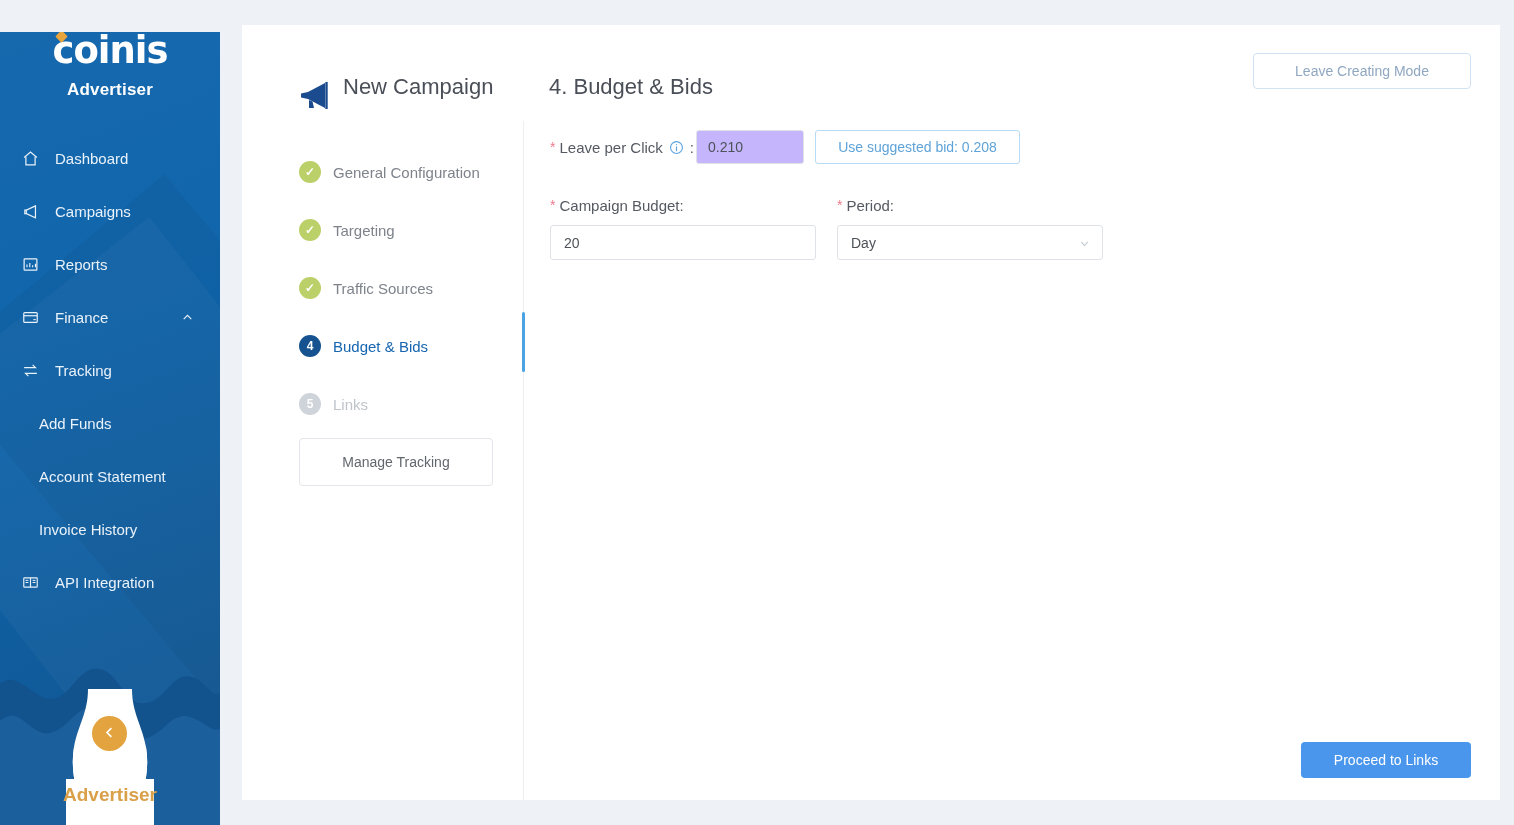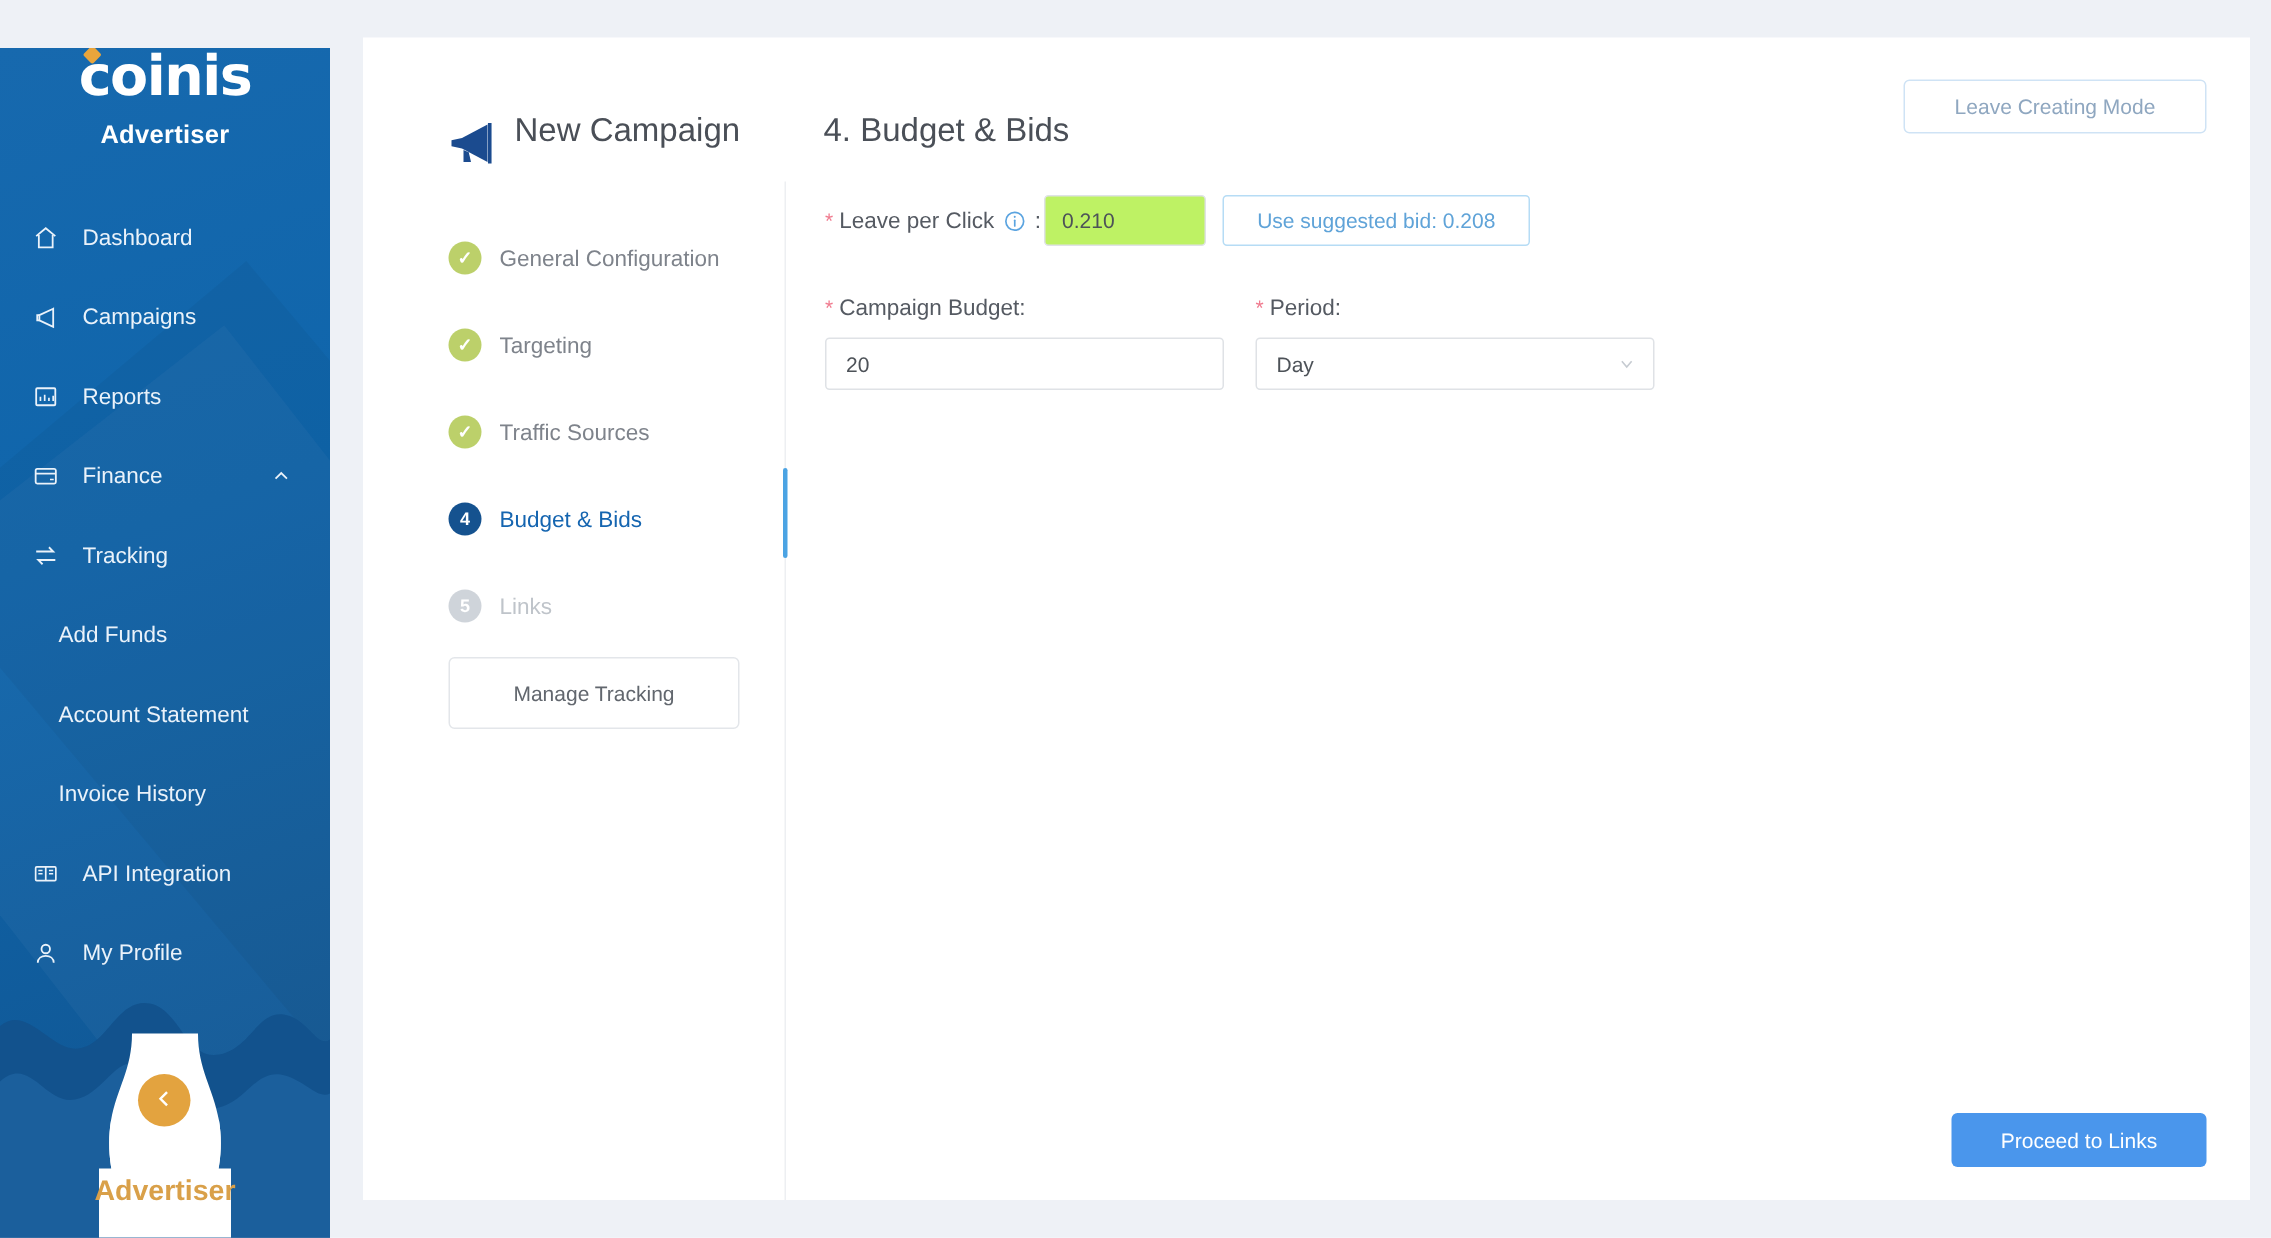--- a/index.html
+++ b/index.html
@@ -99,21 +99,21 @@
   .camp-title {
     position: absolute; left: 101px; top: 49px;
     font-size: 22px; color: #4a4f57;
   }
   .step-title {
     position: absolute; left: 307px; top: 49px;
     font-size: 22px; color: #4a4f57;
   }
   .leave-btn {
     position: absolute; right: 29px; top: 28px;
-    width: 202px; height: 36px;
+    width: 218px; height: 36px;
     border: 1px solid #cfe3f5; border-radius: 4px;
     background: #fff; color: #8fa7c0; font-size: 14px;
     cursor: pointer; font-family: "Liberation Sans", sans-serif;
   }
 
   .divider {
     position: absolute; left: 281px; top: 96px;
     width: 1px; height: 679px; background: #edeff2;
   }
   .active-bar {
@@ -149,21 +149,21 @@
 
   
   .form { position: absolute; left: 308px; top: 105px; }
   .row1 { display: flex; align-items: center; height: 34px; }
   .req { color: #f07b8f; font-size: 14px; margin-right: 4px; line-height: 1; }
   .fl { font-size: 15px; color: #555a62; }
   .colon { font-size: 15px; color: #555a62; margin: 0 2px 0 6px; }
   .info-ico { margin-left: 6px; display: inline-flex; }
   .txt-input {
     width: 108px; height: 34px; border: 1px solid #dfe2e6; border-radius: 3px;
-    padding: 0 11px; font-size: 14px; color: #4d5258; background: #bef264;
+    padding: 0 11px; font-size: 14px; color: #4d5258; background: #c4b5fd;
     font-family: "Liberation Sans", sans-serif; outline: none;
   }
   .sugg-btn {
     margin-left: 11px; width: 205px; height: 34px;
     background: #fff; border: 1px solid #b6dcf5; border-radius: 3px;
     color: #5fa3d8; font-size: 14px; cursor: pointer;
     font-family: "Liberation Sans", sans-serif;
   }
   .row2 { display: flex; margin-top: 31px; }
   .fgroup { display: flex; flex-direction: column; }
@@ -276,29 +276,20 @@
         <span class="ico">
           <svg width="17" height="17" viewBox="0 0 24 24" fill="none" stroke="#eaf2fa" stroke-width="1.6">
               <rect x="2.5" y="5.5" width="19" height="13" rx="1"></rect>
               <path d="M12 5.5v13"></path>
               <path d="M5 9h4M5 12h4M15 9h4M15 12h4" stroke-width="1.4"></path>
             </svg>
         </span>
         <span class="lbl">API Integration</span>
       </div>
 
-      <div class="nav-item">
-        <span class="ico">
-          <svg width="17" height="17" viewBox="0 0 24 24" fill="none" stroke="#eaf2fa" stroke-width="1.7">
-              <circle cx="12" cy="8" r="4"></circle>
-              <path d="M4.5 21c0-4.2 3.4-6.5 7.5-6.5s7.5 2.3 7.5 6.5"></path>
-            </svg>
-        </span>
-        <span class="lbl">My Profile</span>
-      </div>
     </nav>
 
     <svg class="sb-bottom" viewBox="0 0 220 205" preserveAspectRatio="none">
       <path d="M0 55 C18 40 34 72 52 70 C72 68 78 36 100 40 C120 44 124 78 146 74 C168 70 172 42 192 48 C206 52 212 70 220 64 L220 205 L0 205 Z" fill="#12528d"></path>
       <path d="M0 92 C20 74 30 108 50 104 C70 100 76 74 96 80 C118 86 120 112 142 110 C164 108 170 82 190 88 C204 92 212 104 220 100 L220 205 L0 205 Z" fill="#1b5f9c"></path>
       <path d="M88 60 C88 84 78 96 74 118 C70 142 76 170 90 186 C100 198 120 198 130 186 C144 170 150 142 146 118 C142 96 132 84 132 60 Z" fill="#ffffff"></path>
       <path d="M74 118 C70 142 76 170 90 186 C100 198 120 198 130 186 C144 170 150 142 146 118 Z" fill="#ffffff"></path>
       <rect x="66" y="150" width="88" height="55" fill="#ffffff"></rect>
     </svg>
 

